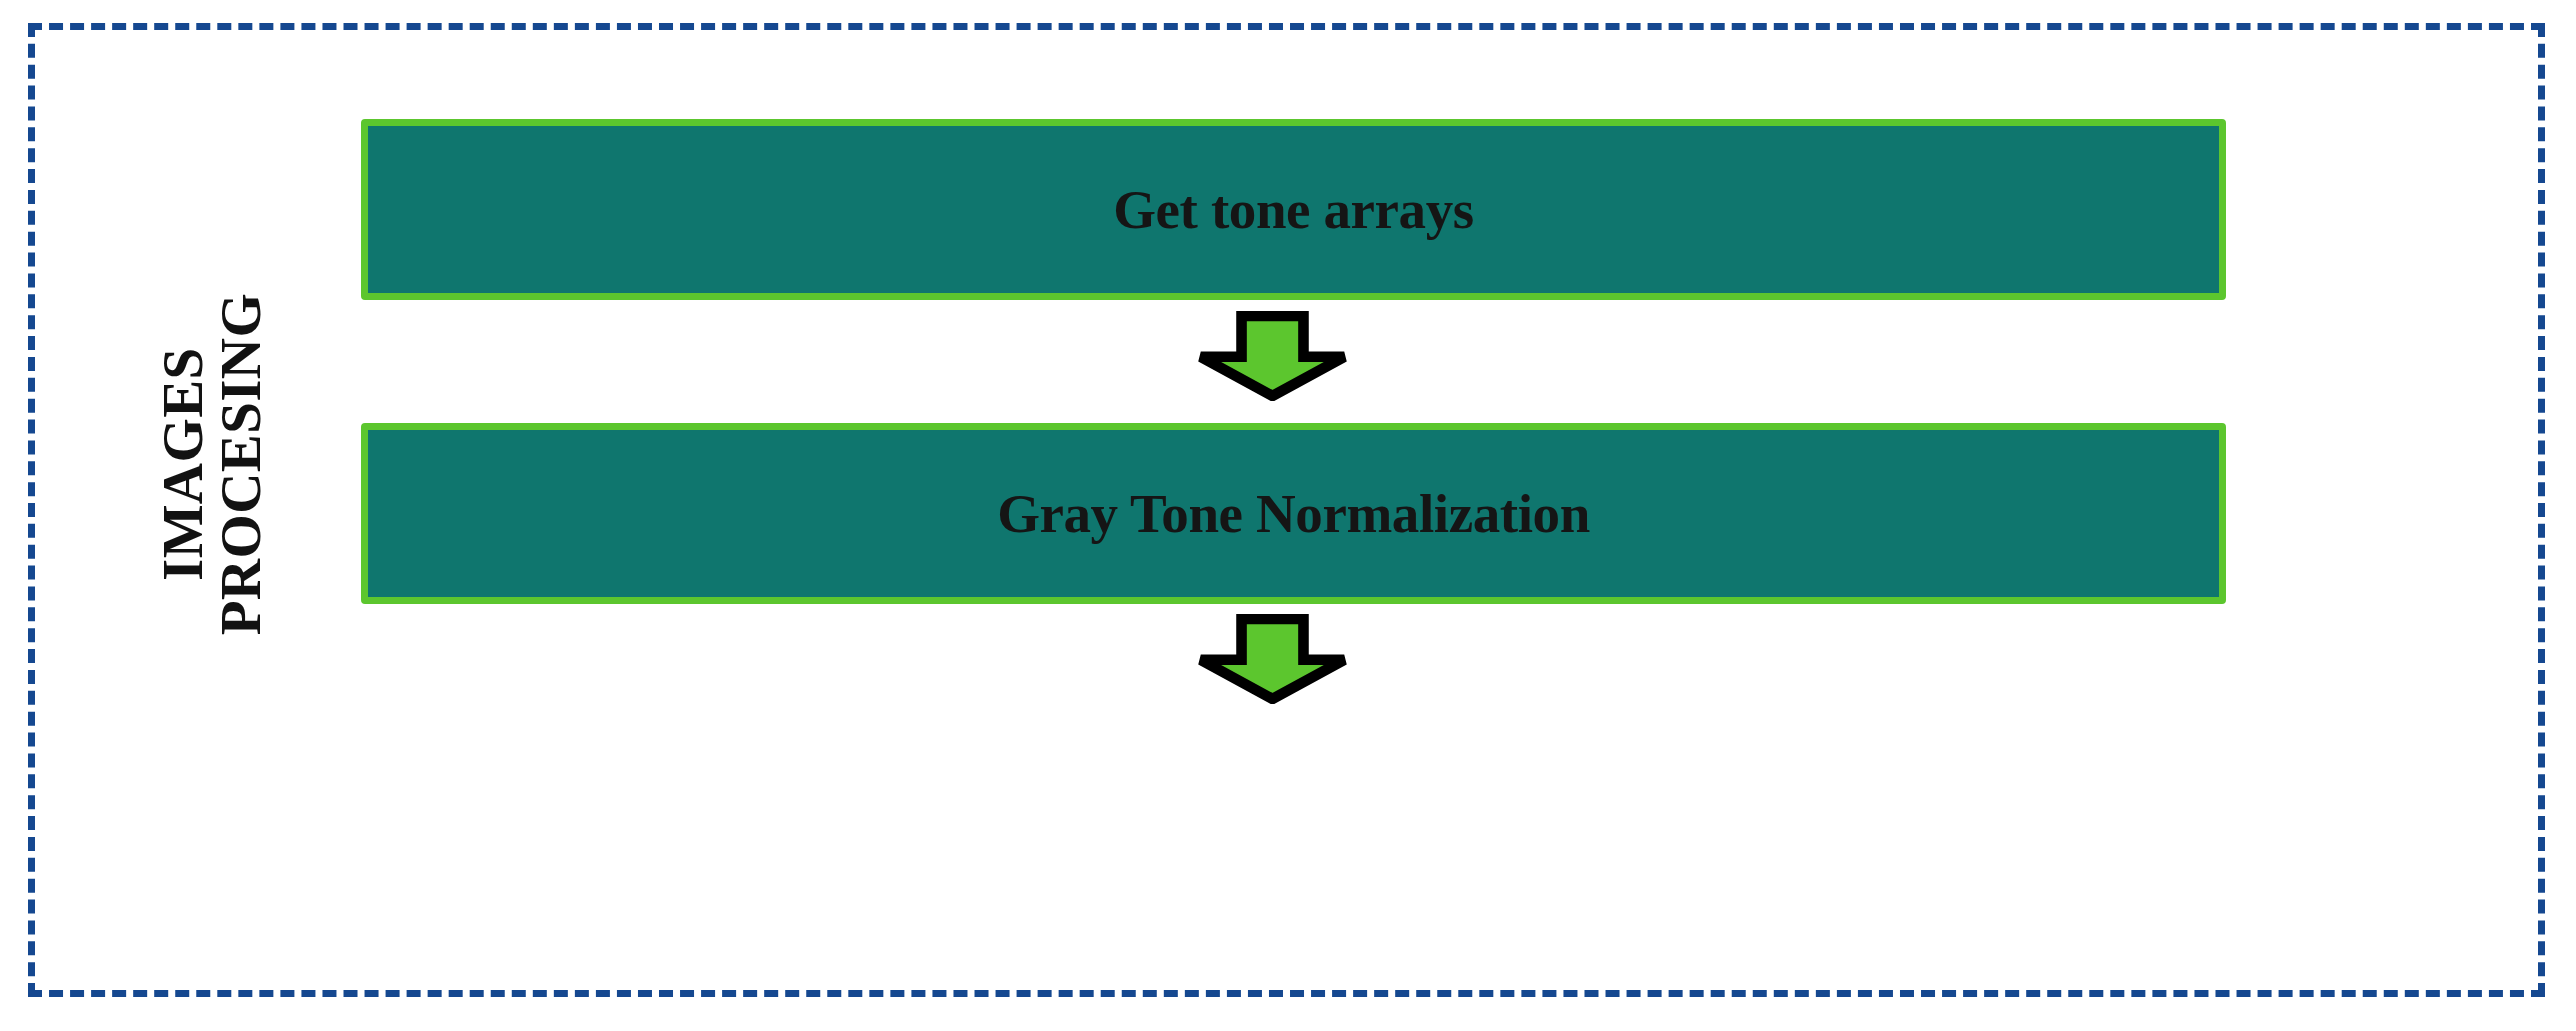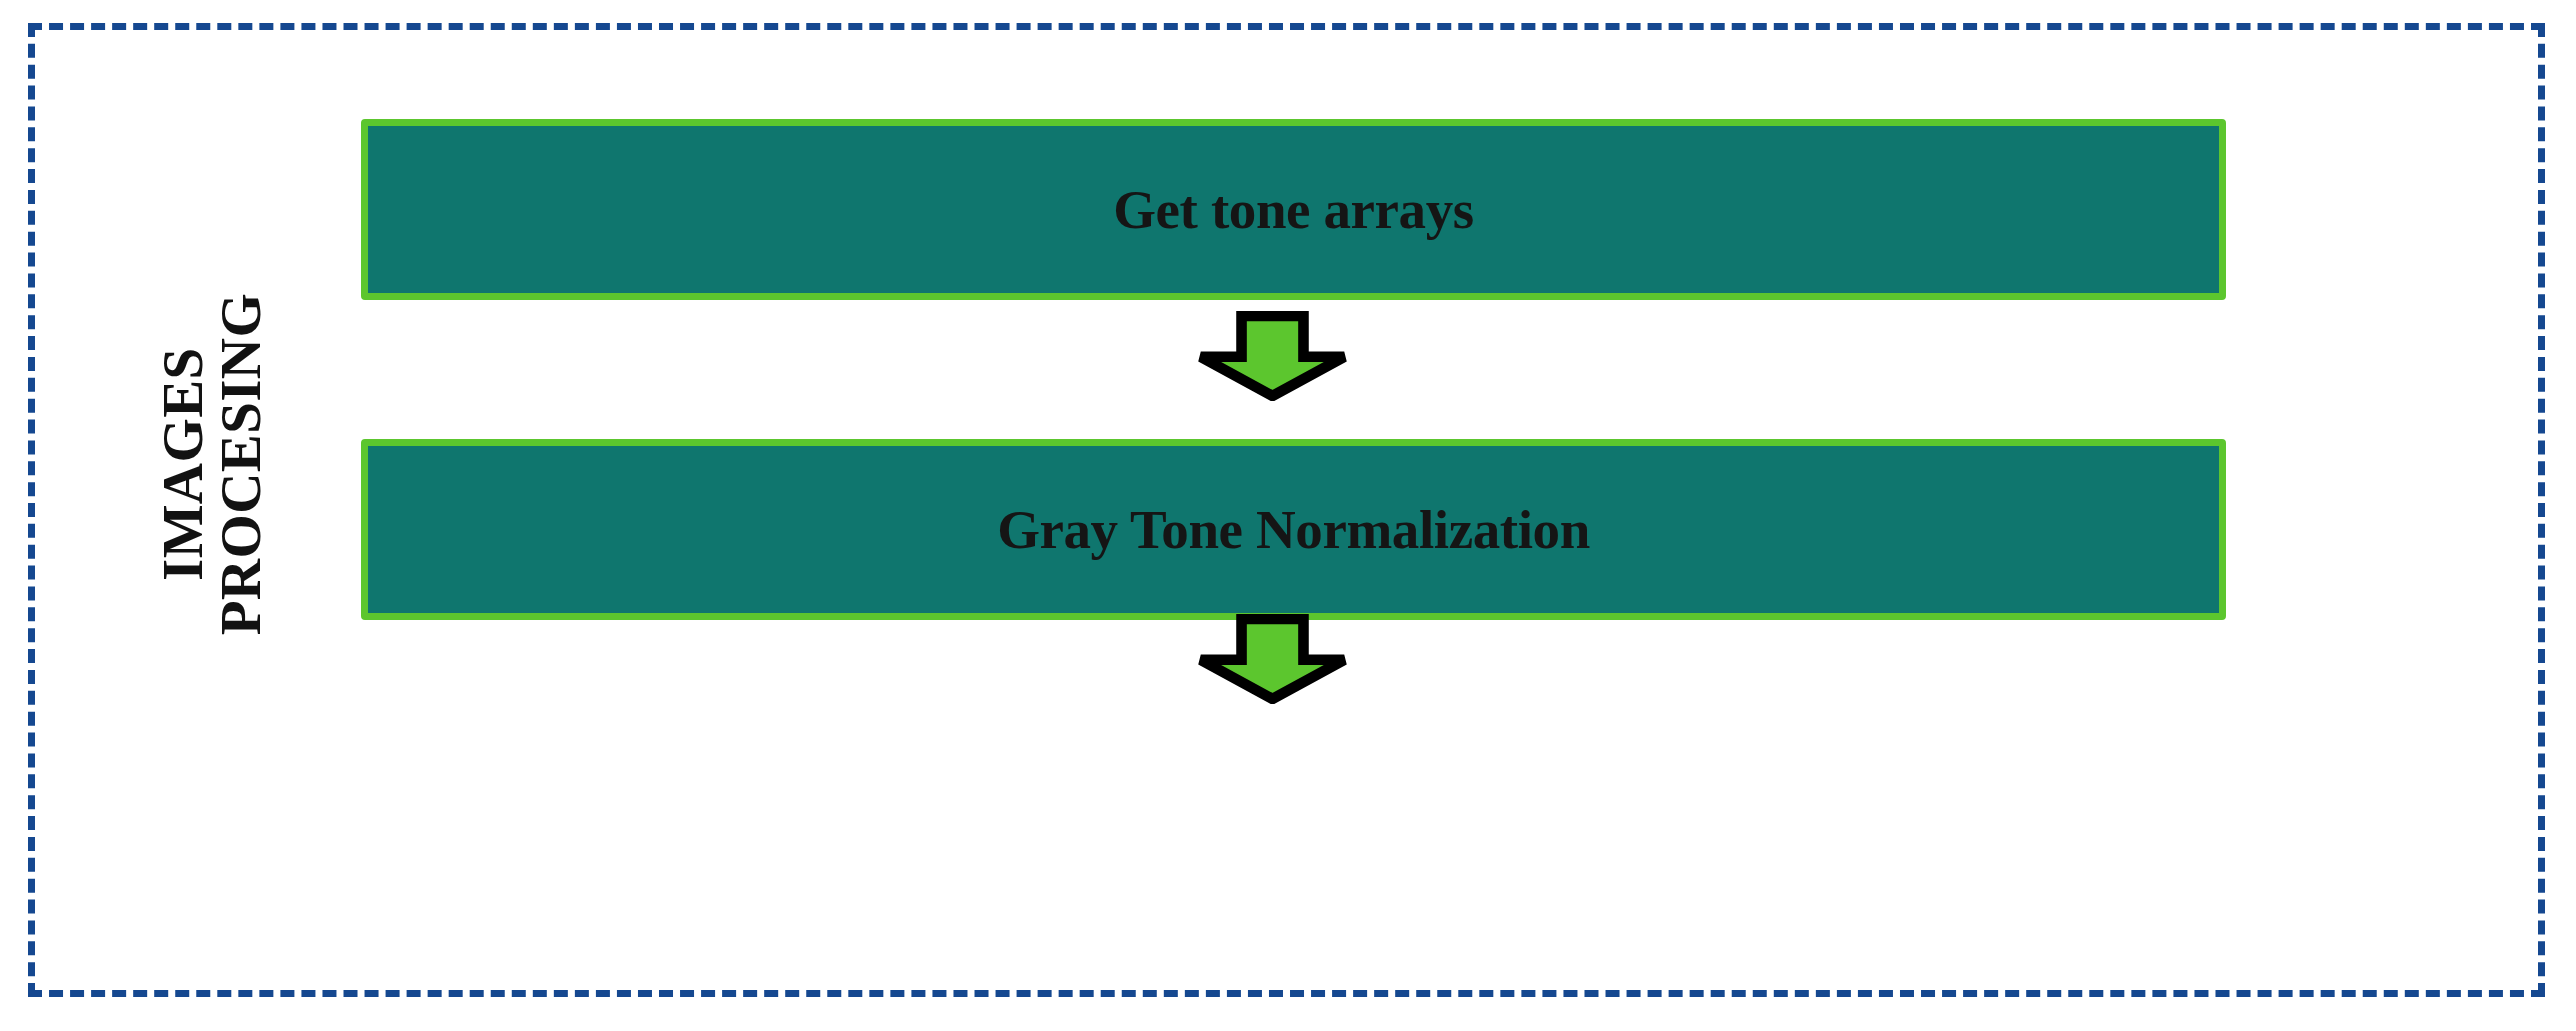--- a/index.html
+++ b/index.html
@@ -86,21 +86,21 @@
   .flow-box-label {
     font-size: 55px;
     font-weight: bold;
     color: #151515;
     font-family: "Liberation Serif", "DejaVu Serif", serif;
     letter-spacing: -0.4px;
     white-space: nowrap;
   }
 
   #flow-box-0 { top: 0px; }
-  #flow-box-1 { top: 320px; justify-content: center; }
+  #flow-box-1 { top: 304px; justify-content: center; }
   #flow-box-2 { top: 607px; }
 
   
   .flow-arrow {
     position: absolute;
     left: 830px;
     width: 163px;
     height: 90px;
   }
   #flow-arrow-0 { top: 192px; }

